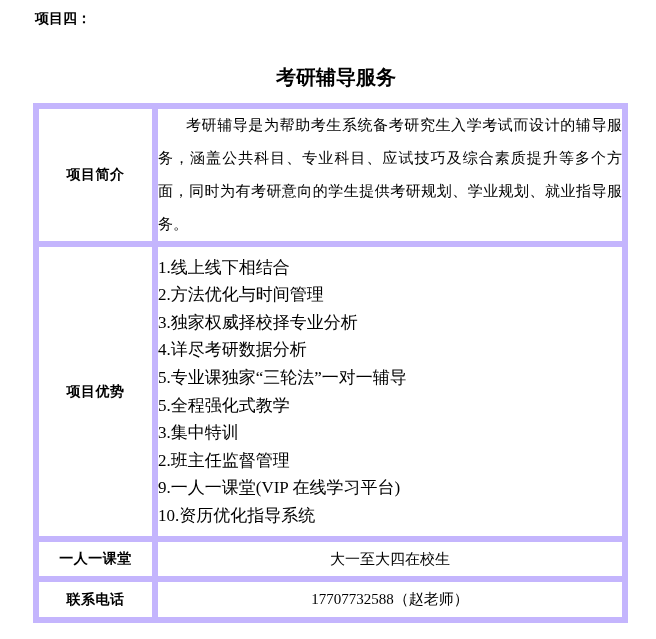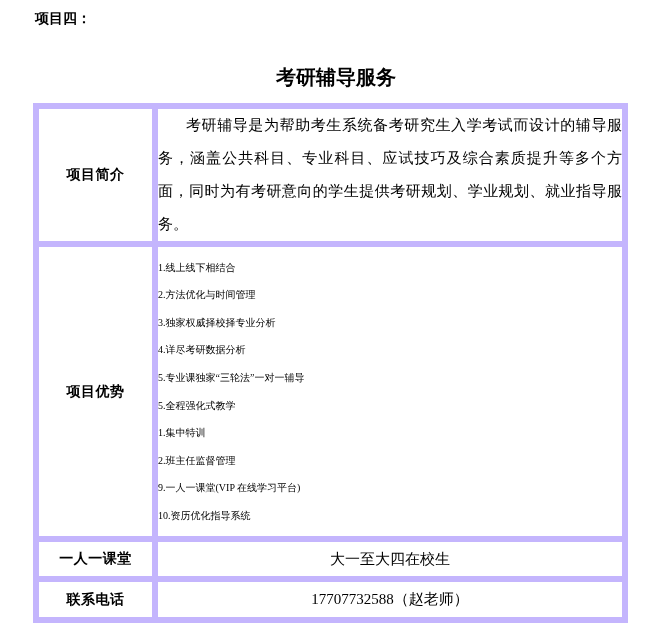--- a/index.html
+++ b/index.html
@@ -65,21 +65,21 @@
   .td-paragraph {
     vertical-align: top;
     font-size: 15px;
     line-height: 33px;
     text-align: justify;
     text-indent: 28px;
     padding: 3px 5px 0 4px;
   }
   .td-list {
     vertical-align: middle;
-    font-size: 10px;
+    font-size: 17px;
     line-height: 27.6px;
     padding: 8px 4px 8px 28px;
     margin-top: 16px;
   }
   .list-item { white-space: nowrap; }
   .td-center {
     vertical-align: middle;
     text-align: center;
     font-size: 15px;
   }
@@ -106,21 +106,21 @@
 
       <tr class="row-adv">
         <td class="th-cell">项目优势</td>
         <td class="td-list">
           <div class="list-item">1.线上线下相结合</div>
           <div class="list-item">2.方法优化与时间管理</div>
           <div class="list-item">3.独家权威择校择专业分析</div>
           <div class="list-item">4.详尽考研数据分析</div>
           <div class="list-item">5.专业课独家“三轮法”一对一辅导</div>
           <div class="list-item">5.全程强化式教学</div>
-          <div class="list-item">1.集中特训</div>
+          <div class="list-item">3.集中特训</div>
           <div class="list-item">2.班主任监督管理</div>
           <div class="list-item">9.一人一课堂(VIP 在线学习平台)</div>
           <div class="list-item">10.资历优化指导系统</div>
         </td>
       </tr>
 
       <tr class="row-target">
         <td class="th-cell">一人一课堂</td>
         <td class="td-center">大一至大四在校生</td>
       </tr>

